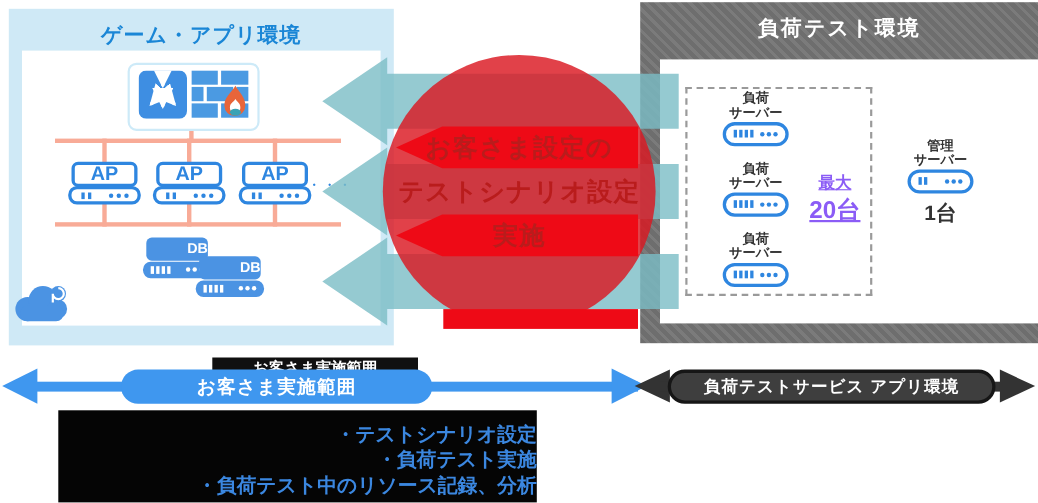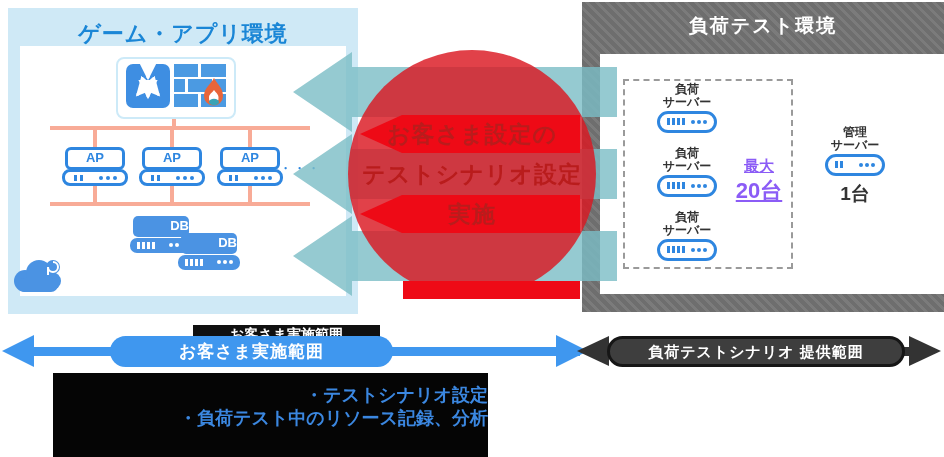--- a/index.html
+++ b/index.html
@@ -2,39 +2,39 @@
 <html><head>
 <meta charset="utf-8">
 <style>
   html,body{margin:0;padding:0;background:#fff;}
   body{font-family:"Liberation Sans","DejaVu Sans",sans-serif;}
   #stage{position:relative;width:944px;height:457px;overflow:hidden;background:#fff;}
 
   
   .env-left{position:absolute;left:8px;top:8px;width:350px;height:306px;background:#cfe9f6;z-index:1;}
   .env-title-l{position:absolute;left:0;top:11px;width:100%;text-align:center;
-    color:#1a86d6;font-size:22px;font-weight:bold;letter-spacing:1px;}
+    color:#1a86d6;font-size:19px;font-weight:bold;letter-spacing:1px;}
   .panel-l{position:absolute;left:12px;top:38px;width:326px;height:250px;background:#fff;}
 
   .net-group{position:absolute;left:108px;top:49px;width:116px;height:58px;background:#fff;
     border:2px solid #cdeaf8;border-radius:8px;display:flex;align-items:center;justify-content:center;gap:4px;z-index:3;}
 
   .wire{position:absolute;background:#f8ab97;z-index:1;}
   .wire.vtop{left:164px;top:105px;width:4px;height:16px;}
   .wire.bus1{left:42px;top:118px;width:260px;height:4px;}
   .wire.bus2{left:42px;top:194px;width:260px;height:4px;}
   .wire.d1{left:85px;top:118px;width:4px;height:80px;}
   .wire.d2{left:162px;top:118px;width:4px;height:80px;}
   .wire.d3{left:240px;top:118px;width:4px;height:80px;}
 
   
   .ap{position:absolute;width:66px;height:40px;z-index:2;}
   .ap .lid{position:absolute;left:3px;top:0;width:60px;height:23px;border:3px solid #2e86e0;
     border-radius:6px;background:#fff;box-sizing:border-box;text-align:center;
-    color:#2e86e0;font-weight:bold;font-size:13px;line-height:16px;}
+    color:#2e86e0;font-weight:bold;font-size:18px;line-height:16px;}
   .ap .bod{position:absolute;left:0;top:22px;width:66px;height:17px;border:3px solid #2e86e0;
     border-radius:8px;background:#fff;box-sizing:border-box;}
   .bars{position:absolute;left:9px;top:3px;display:flex;gap:3px;}
   .bars i{display:block;width:3px;height:6px;background:#2e86e0;}
   .dots{position:absolute;right:8px;top:4px;display:flex;gap:3px;}
   .dots i{display:block;width:4px;height:4px;border-radius:50%;background:#2e86e0;}
 
   
   .db{position:absolute;width:62px;height:38px;z-index:2;}
   .db .lid{position:absolute;left:3px;top:0;width:56px;height:21px;background:#4b93e3;
@@ -337,20 +337,21 @@
   </svg>
 
   <div class="circle-msg">
     <div>お客さま設定の</div>
     <div>テストシナリオ設定</div>
     <div>実施</div>
   </div>
 
   <div class="shadow-label">お客さま実施範囲</div>
   <div class="pill pill-customer">お客さま実施範囲</div>
-  <div class="pill pill-provider">負荷テストシナリオ 提供範囲</div>
+  <div class="pill pill-provider">負荷テストサービス アプリ環境</div>
 
   <div class="notes">
     <div class="line">・テストシナリオ設定</div>
+    <div class="line">・負荷テスト実施</div>
     <div class="line">・負荷テスト中のリソース記録、分析</div>
   </div>
 
 </div>
 
 </body></html>

